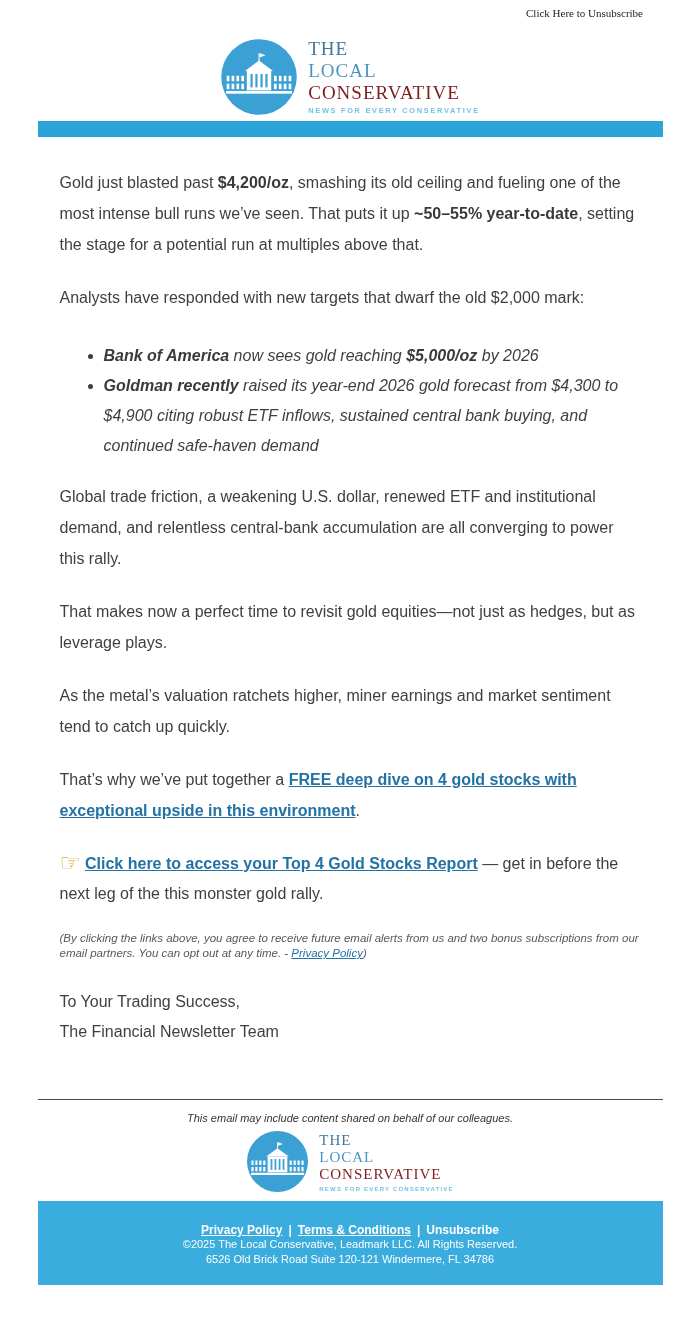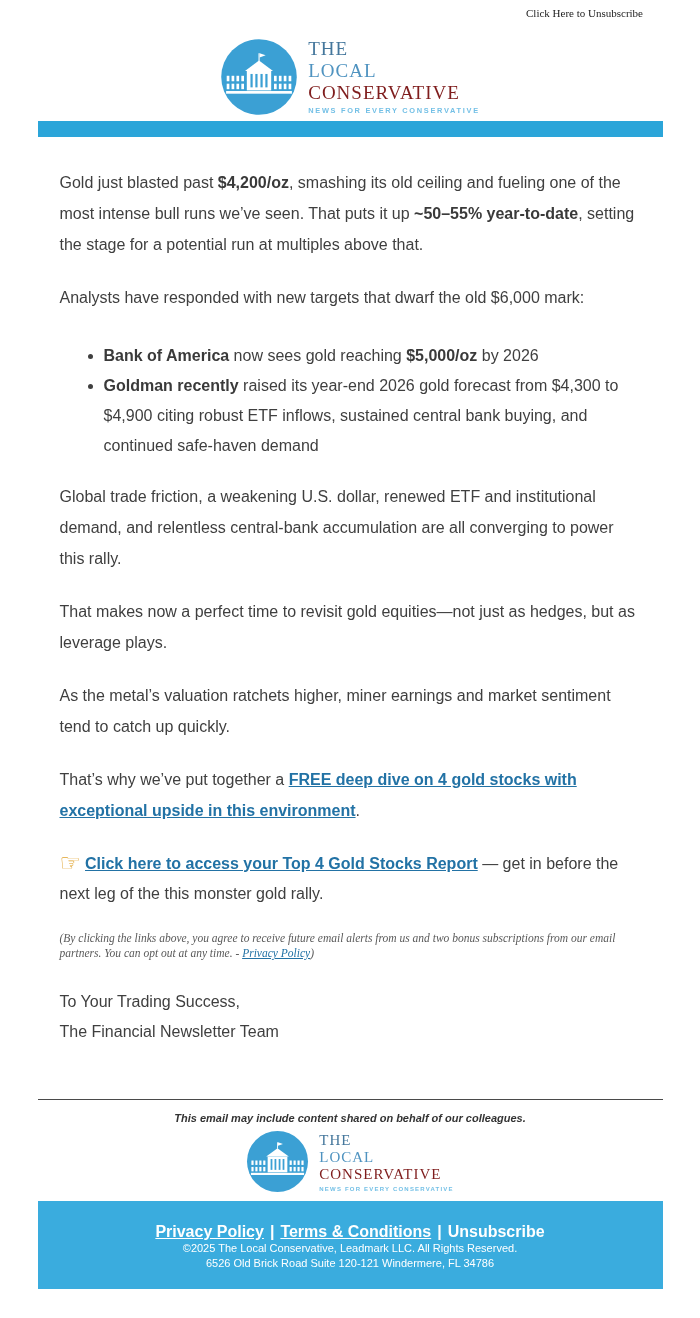--- a/index.html
+++ b/index.html
@@ -21,41 +21,41 @@
   .logo-l3 { font-size:19px; letter-spacing:1px; color:#7f1d1d; margin-top:3px; }
   .logo-tag { font-family:"Liberation Sans",sans-serif; font-size:7.4px; font-weight:bold;
               letter-spacing:1.7px; color:#74c0e6; margin-top:5px; }
   .logo-sm .logo-l1,.logo-sm .logo-l2,.logo-sm .logo-l3 { font-size:15px; margin-top:2px; }
   .logo-sm .logo-tag { font-size:6px; letter-spacing:1.2px; margin-top:4px; }
 
   .blue-bar { width:625px; height:16px; background:#2ba5d9; margin:5px auto 0; }
 
   .content { width:625px; margin:0 auto; padding:30px 22px 0; font-size:16px; line-height:31px; }
   .content p { margin:0 0 22px; }
-  .content ul { margin:28px 0 20px; padding-left:44px; }
+  .content ul { margin:28px 0 20px; padding-left:44px;font-style:italic; }
   .content li { line-height:30px; }
   b { font-weight:bold; color:#3a3a3a; }
   .lnk { color:#2272a5; font-weight:bold; text-decoration:underline; cursor:pointer; }
 
   .cta { margin-top:26px; margin-bottom:4px; line-height:30px; }
   .hand { color:#e0a32e; font-size:24px; vertical-align:-2px; margin-right:4px; }
 
-  .disclaimer { font-size:11.5px; font-style:italic; color:#595959; line-height:15px; margin:4px 0 0;font-family:Liberation Serif, serif; }
+  .disclaimer { font-size:11.5px; font-style:italic; color:#595959; line-height:15px; margin:4px 0 0; }
   .disclaimer .lnk { font-weight:normal; font-size:11.5px; }
 
   .signature { margin-top:26px; line-height:30px; }
 
   .divider { width:625px; border:none; border-top:1px solid #4a4a4a; margin:52px auto 0; }
-  .colleagues { text-align:center; font-size:11px; font-style:italic; color:#333; margin-top:12px;font-weight:bold; }
+  .colleagues { text-align:center; font-size:11px; font-style:italic; color:#333; margin-top:12px; }
 
   .footer-logo-wrap { display:flex; justify-content:center; align-items:center; margin-top:6px; }
 
   .footer-box { width:625px; margin:8px auto 0; background:#3aacde; color:#ffffff;
                 text-align:center; padding:22px 0 18px; }
-  .footer-links { font-size:16px; font-weight:bold; }
+  .footer-links { font-size:12px; font-weight:bold; }
   .footer-links .flnk { color:#ffffff; text-decoration:underline; cursor:pointer; }
   .footer-links .flnk-plain { color:#ffffff; text-decoration:none; cursor:pointer; }
   .footer-links .sep { margin:0 6px; }
   .footer-copy { font-size:11px; line-height:15px; }
   .footer-addr { font-size:11px; line-height:15px; }
 </style>
 </head>
 <body>
 
 <div class="top-bar">
@@ -97,21 +97,21 @@
     <div class="logo-l3">CONSERVATIVE</div>
     <div class="logo-tag">NEWS FOR EVERY CONSERVATIVE</div>
   </div>
 </div>
 
 <div class="blue-bar"></div>
 
 <div class="content">
   <p><span>Gold just blasted past </span><b>$4,200/oz</b><span>, smashing its old ceiling and fueling one of the most intense bull runs we’ve seen. That puts it up </span><b>~50–55% year-to-date</b><span>, setting the stage for a potential run at multiples above that.</span></p>
 
-  <p>Analysts have responded with new targets that dwarf the old $6,000 mark:</p>
+  <p>Analysts have responded with new targets that dwarf the old $2,000 mark:</p>
 
   <ul>
     <li><b>Bank of America</b><span> now sees gold reaching </span><b>$5,000/oz</b><span> by 2026</span></li>
     <li><b>Goldman recently</b><span> raised its year-end 2026 gold forecast from $4,300 to $4,900 citing robust ETF inflows, sustained central bank buying, and continued safe-haven demand</span></li>
   </ul>
 
   <p>Global trade friction, a weakening U.S. dollar, renewed ETF and institutional demand, and relentless central-bank accumulation are all converging to power this rally.</p>
 
   <p>That makes now a perfect time to revisit gold equities—not just as hedges, but as leverage plays.</p>
 

